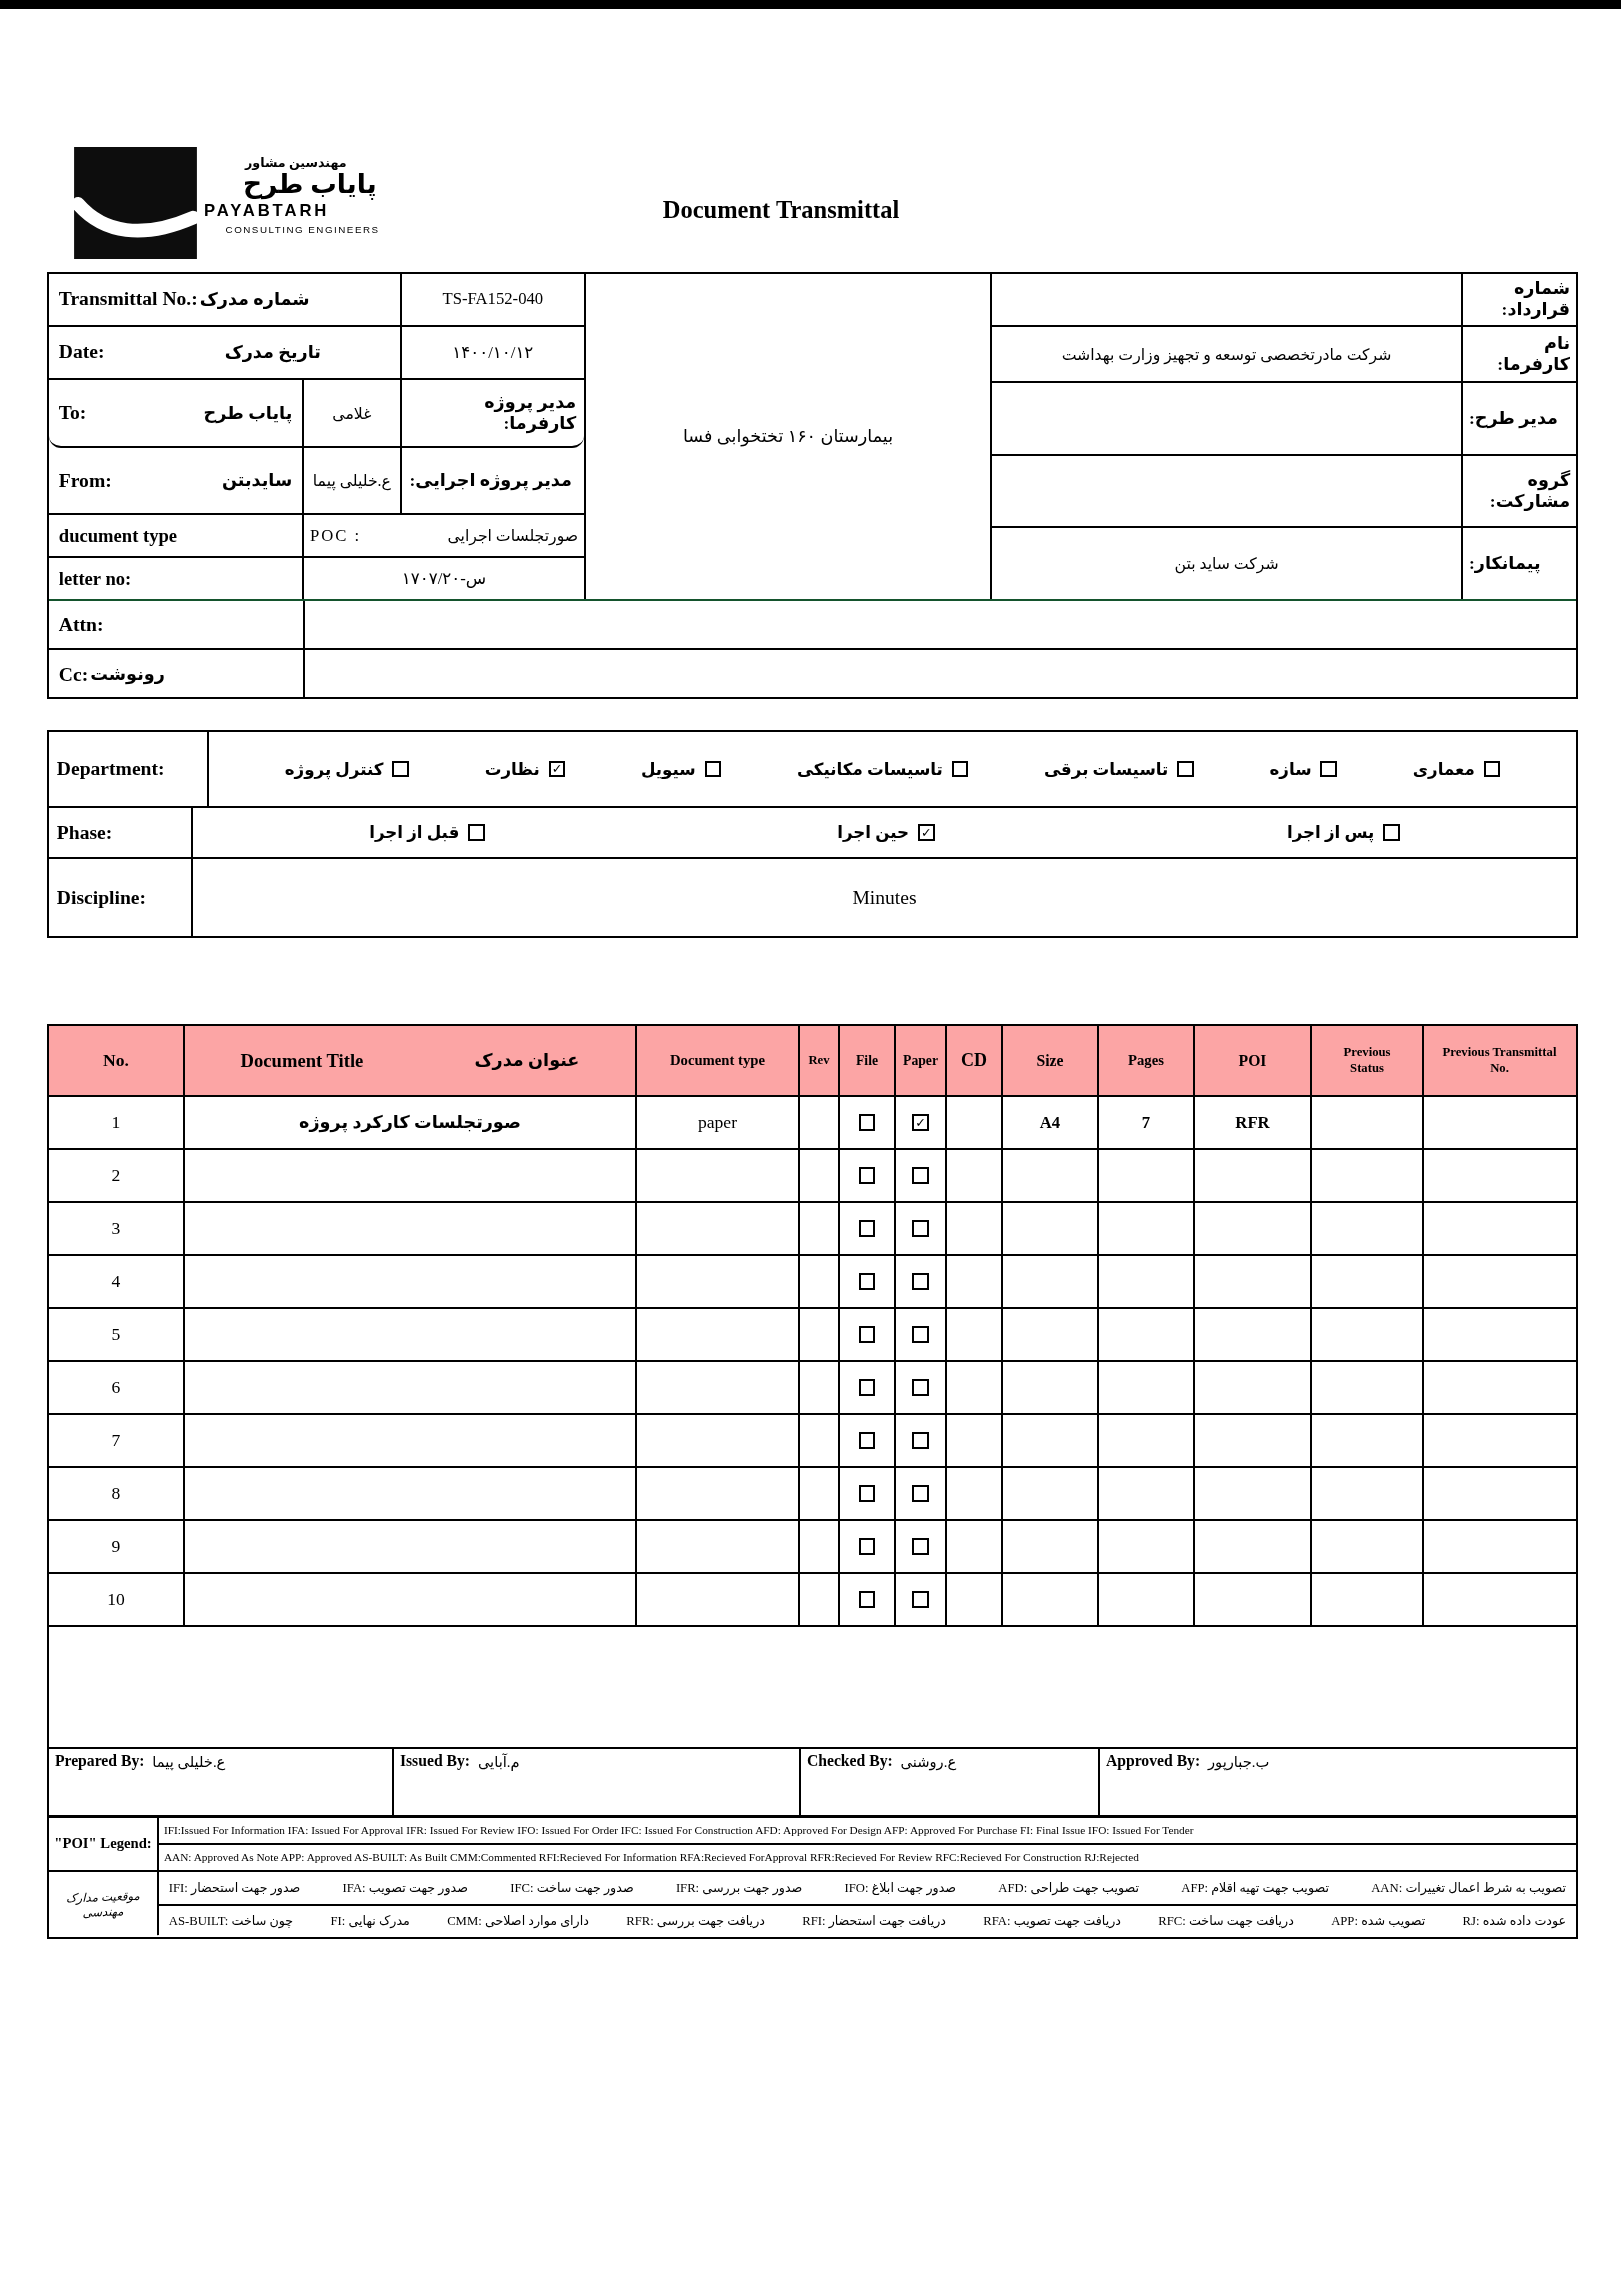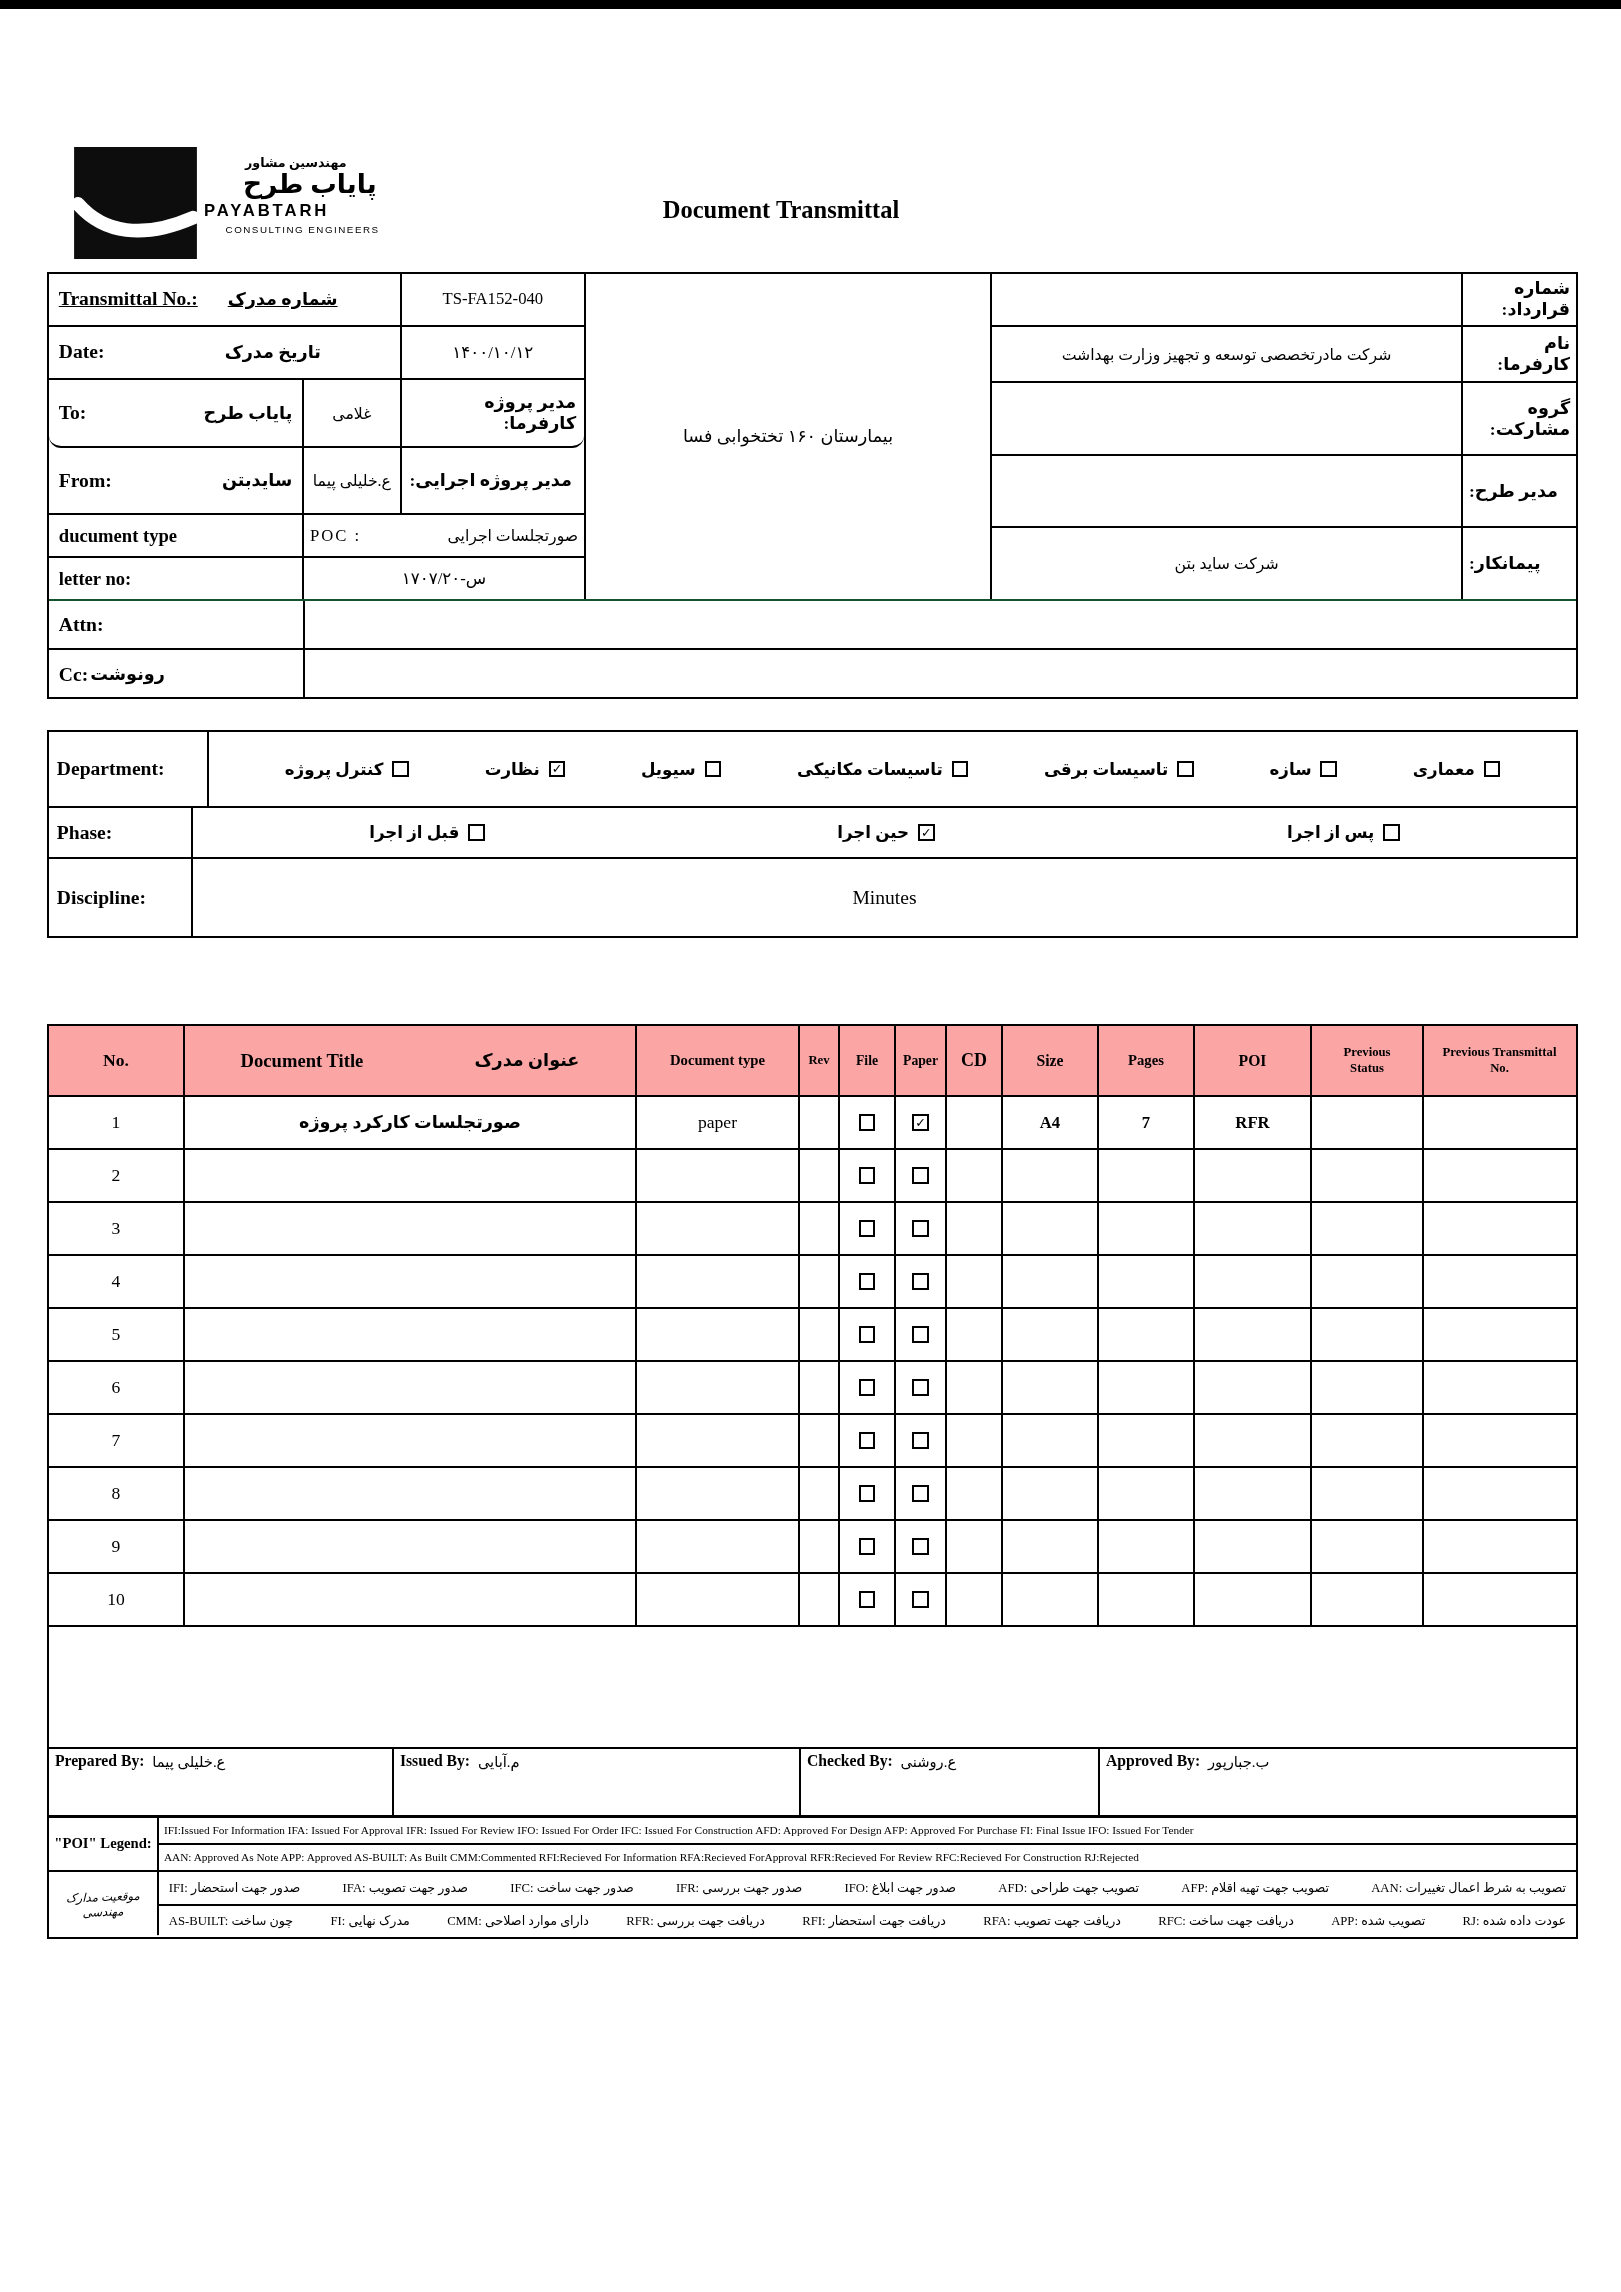--- a/index.html
+++ b/index.html
@@ -84,21 +84,21 @@
     <span class="brand-en">PAYABTARH</span>
     <span class="brand-sub">CONSULTING ENGINEERS</span>
   </div>
   <div id="title" class="abs">Document Transmittal</div>
 
   <div id="info" class="abs">
     <div class="flex" style="height:325px;">
 
       <div class="col" style="width:537px;border-right:2px solid #000;">
         <div class="flex bb2" style="height:53px;">
-          <div class="cell br2" style="width:354px;padding:0 9.8px;gap:30px;text-decoration:underline;">
+          <div class="cell br2" style="width:354px;padding:0 9.8px;gap:2px;">
             <span class="lbl-en">Transmittal No.:</span>
             <span class="lbl-fa">شماره مدرک</span>
           </div>
           <div class="cell cen val" style="width:183px;">TS-FA152-040</div>
         </div>
         <div class="flex bb2" style="height:53px;">
           <div class="cell br2" style="width:354px;padding:0 9.8px;justify-content:space-between;">
             <span class="lbl-en">Date:</span>
             <span class="lbl-fa" style="margin-right:69px;">تاریخ مدرک</span>
           </div>
@@ -143,25 +143,25 @@
         <div class="flex bb2" style="height:53px;">
           <div class="cell cen fa val" style="width:471px;border-right:2px solid #000;"></div>
           <div class="cell lbl-fa" style="width:113px;justify-content:flex-end;padding:0 5.9px;">شماره قرارداد:</div>
         </div>
         <div class="flex bb2" style="height:57px;">
           <div class="cell cen fa" style="width:471px;border-right:2px solid #000;font-size:15.7px;">شرکت مادرتخصصی توسعه و تجهیز وزارت بهداشت</div>
           <div class="cell lbl-fa" style="width:113px;justify-content:flex-end;padding:0 5.9px;">نام کارفرما:</div>
         </div>
         <div class="flex bb2" style="height:73px;">
           <div class="cell cen fa val" style="width:471px;border-right:2px solid #000;"></div>
-          <div class="cell lbl-fa" style="width:113px;justify-content:flex-end;padding:0 5.9px;">گروه مشارکت:</div>
+          <div class="cell lbl-fa" style="width:113px;justify-content:flex-end;padding:0 5.9px;">مدیر طرح:</div>
         </div>
         <div class="flex bb2" style="height:73px;">
           <div class="cell cen fa val" style="width:471px;border-right:2px solid #000;"></div>
-          <div class="cell lbl-fa" style="width:113px;justify-content:flex-end;padding:0 5.9px;">مدیر طرح:</div>
+          <div class="cell lbl-fa" style="width:113px;justify-content:flex-end;padding:0 5.9px;">گروه مشارکت:</div>
         </div>
         <div class="flex" style="height:71px;">
           <div class="cell cen fa" style="width:471px;border-right:2px solid #000;font-size:15.7px;">شرکت ساید بتن</div>
           <div class="cell lbl-fa" style="width:90px;justify-content:flex-end;padding:0 5.9px;">پیمانکار:</div>
         </div>
       </div>
     </div>
 
     <div class="flex" style="height:49px;border-top:2px solid #14532d;">
       <div class="cell br2" style="width:256px;padding:0 9.8px;">

